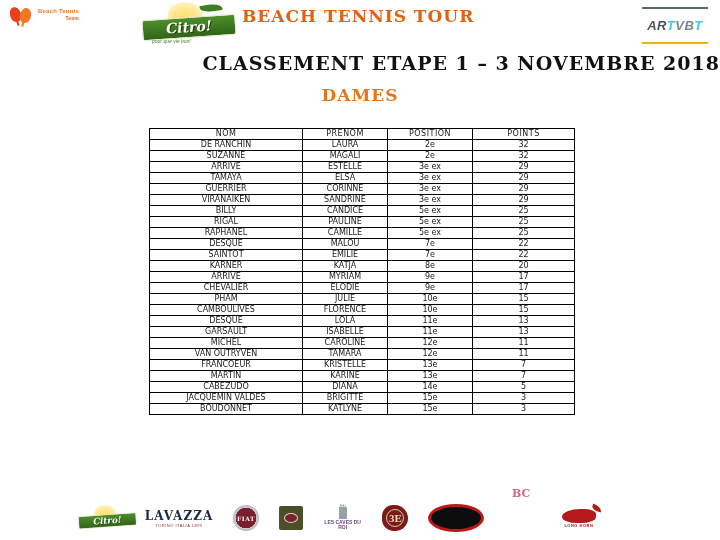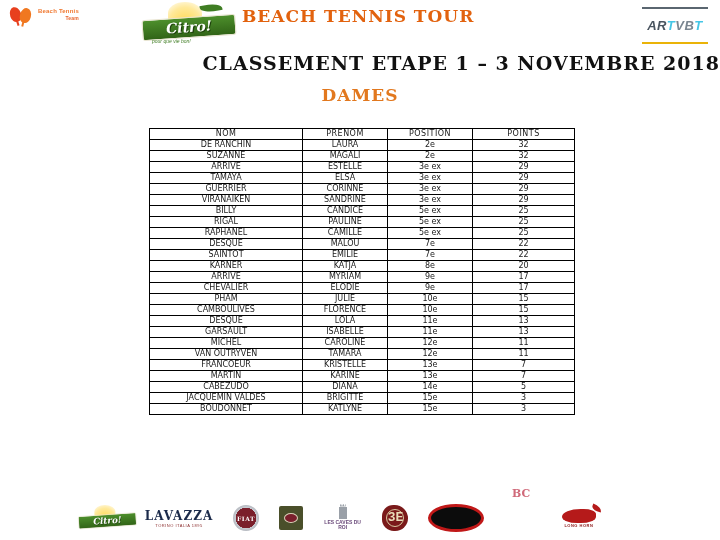--- a/index.html
+++ b/index.html
@@ -84,21 +84,21 @@
     color:#f0e8d0;font-size:4px;text-align:center;line-height:8px;}
 
   .caves{width:40px;text-align:center;}
   .caves .tower{width:8px;height:12px;background:#9aa0a8;margin:0 auto 1px auto;position:relative;}
   .caves .tower:before{content:"";position:absolute;top:-3px;left:1px;width:6px;height:3px;background:#9aa0a8;clip-path:polygon(0 100%,20% 0,40% 100%,60% 0,80% 100%,100% 0,100% 100%);}
   .caves .txt{font-size:5px;line-height:5px;color:#6a4a7a;font-weight:bold;}
 
   .seal{width:26px;height:26px;background:#7a1a1a;border-radius:46% 54% 52% 48%;
     display:flex;align-items:center;justify-content:center;}
   .seal .inner{width:16px;height:16px;border:1px solid #d8c9a0;border-radius:50%;
-    color:#e9dcb8;font-size:13px;font-weight:bold;text-align:center;line-height:16px;font-family:Liberation Mono, monospace;}
+    color:#e9dcb8;font-size:11px;font-weight:bold;text-align:center;line-height:16px;font-family:Liberation Serif, serif;}
 
   .red-oval{width:50px;height:22px;background:#0c0c0c;border:3px solid #c01818;border-radius:50%;
     display:flex;align-items:center;justify-content:center;}
   .red-oval span{color:#e6e6e6;font-size:4px;letter-spacing:.5px;}
 
   .creole{width:34px;text-align:center;font-family:"DejaVu Serif", serif;color:#d06a7a;gap:44px;}
   .creole .big{font-size:11px;font-weight:bold;line-height:10px;}
   .creole .small{font-size:4px;color:#c98a94;}
 
   .longhorn{width:42px;text-align:center;}

